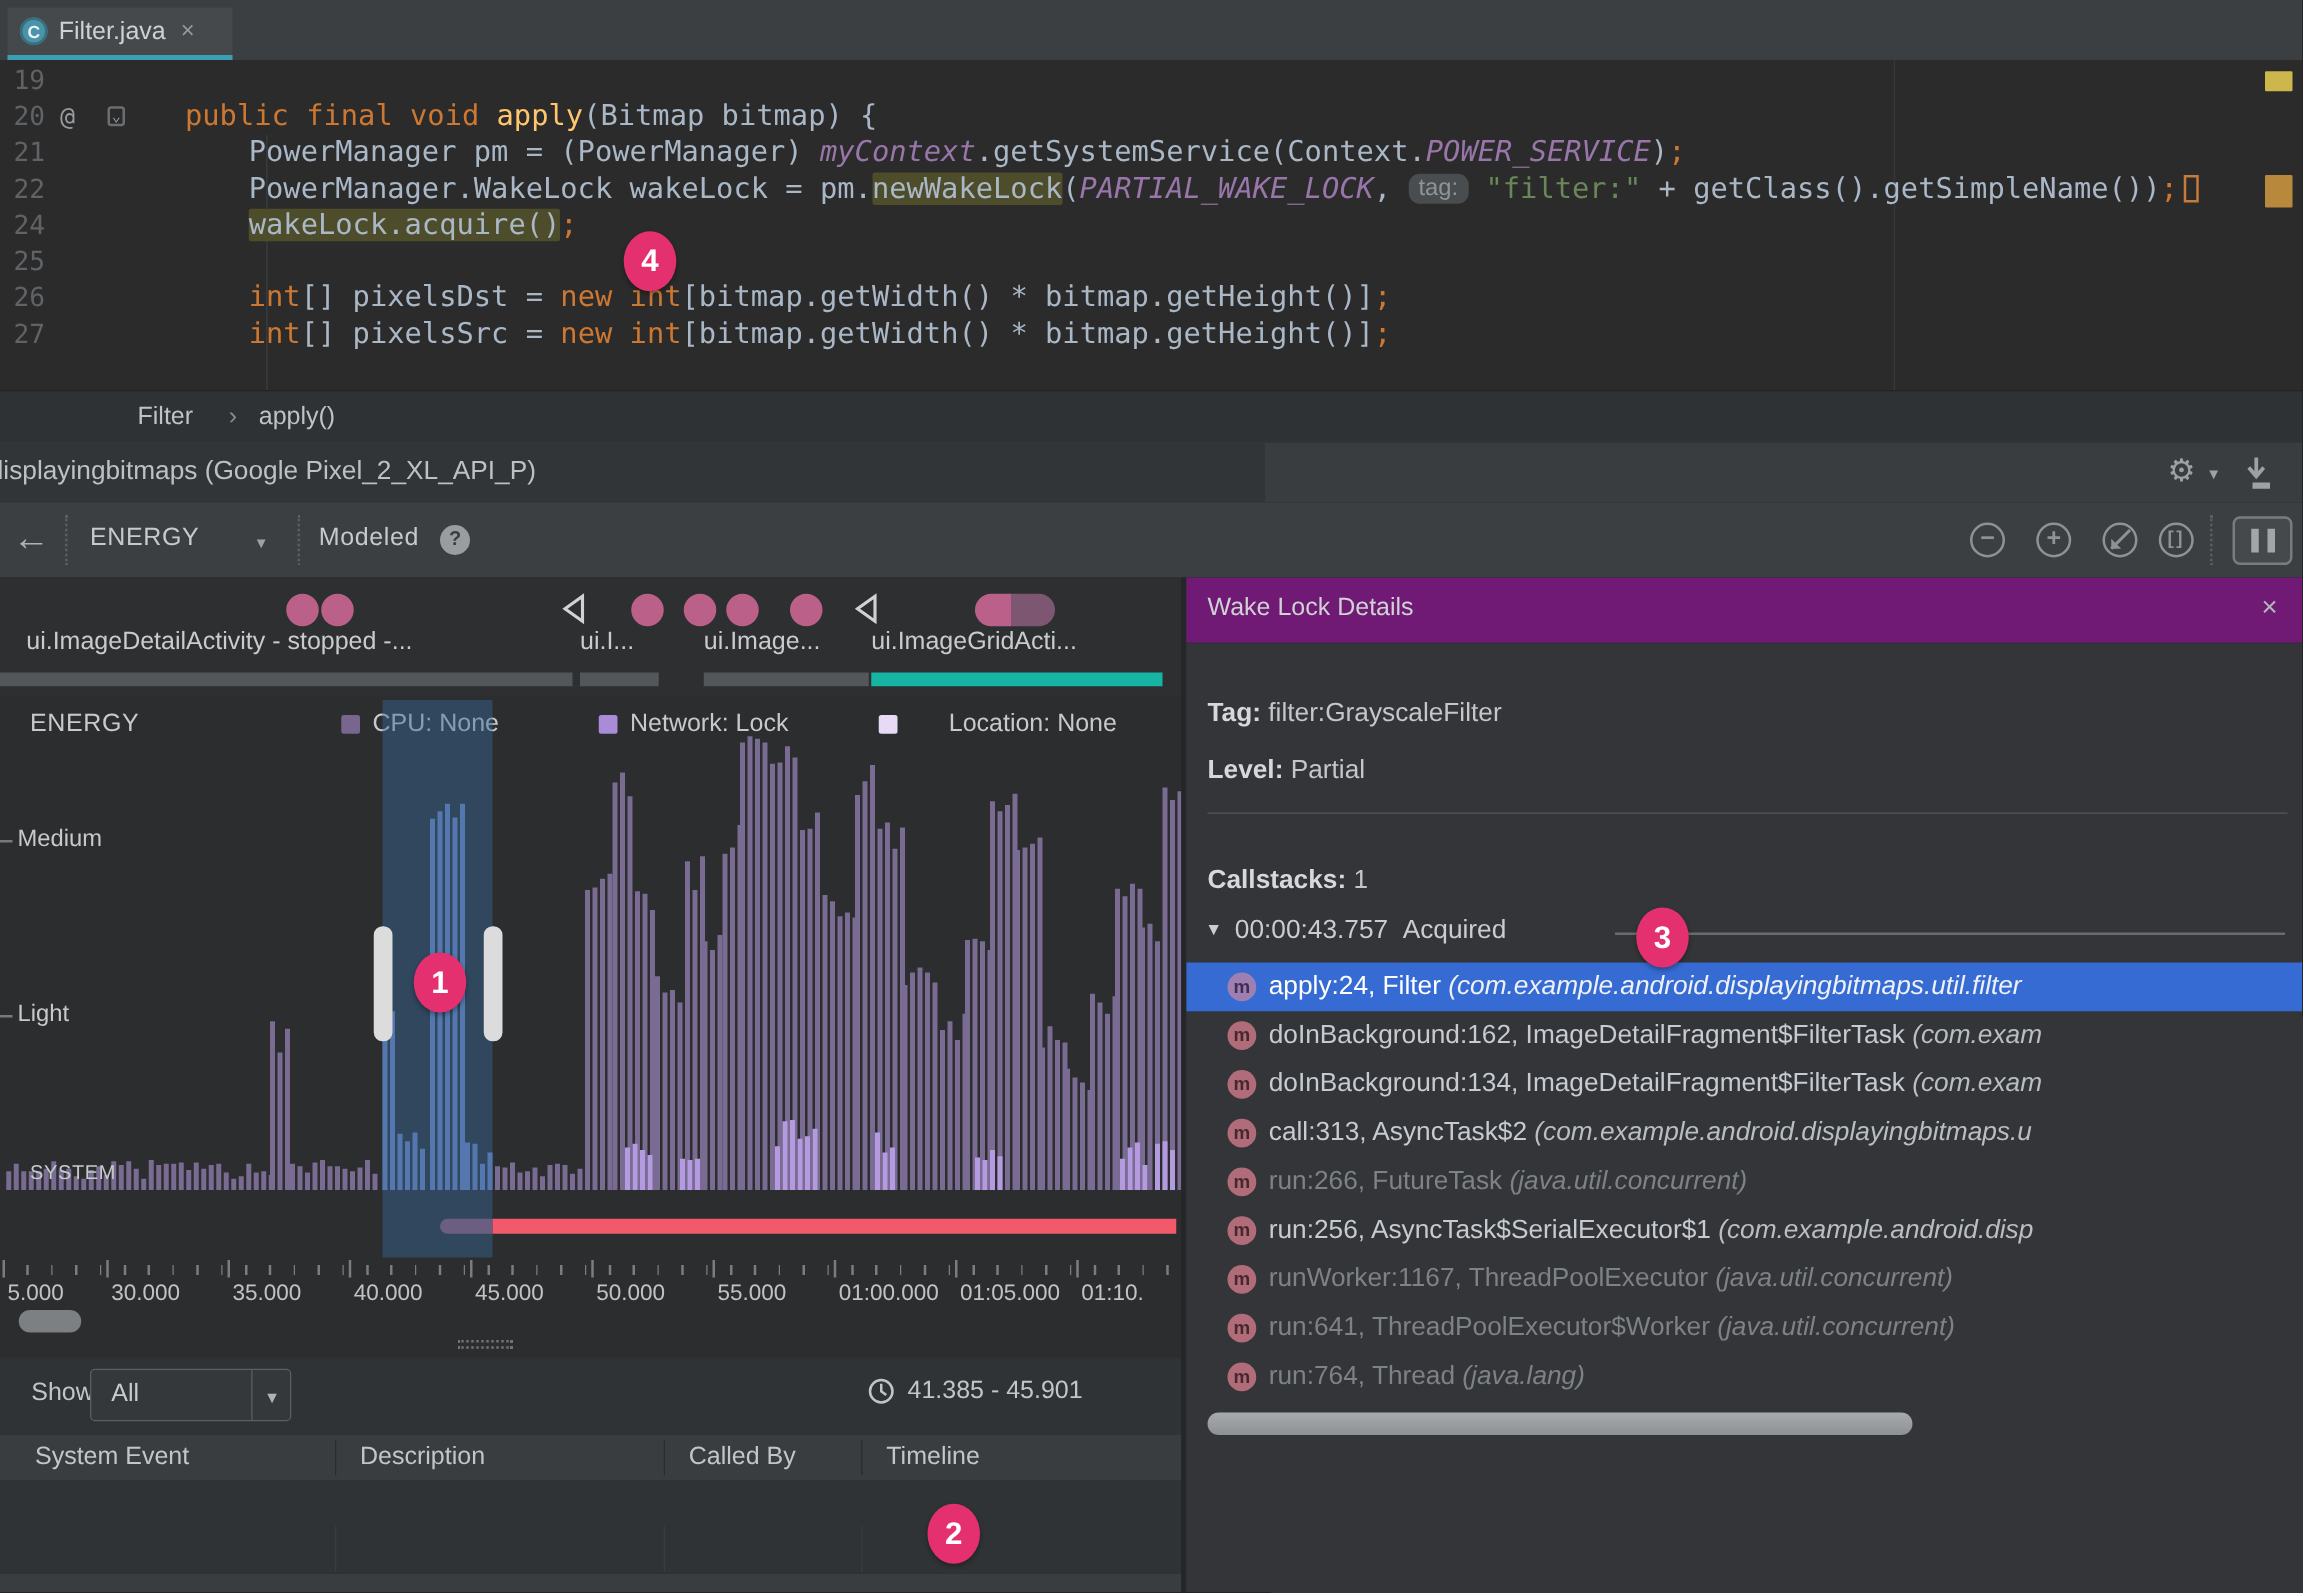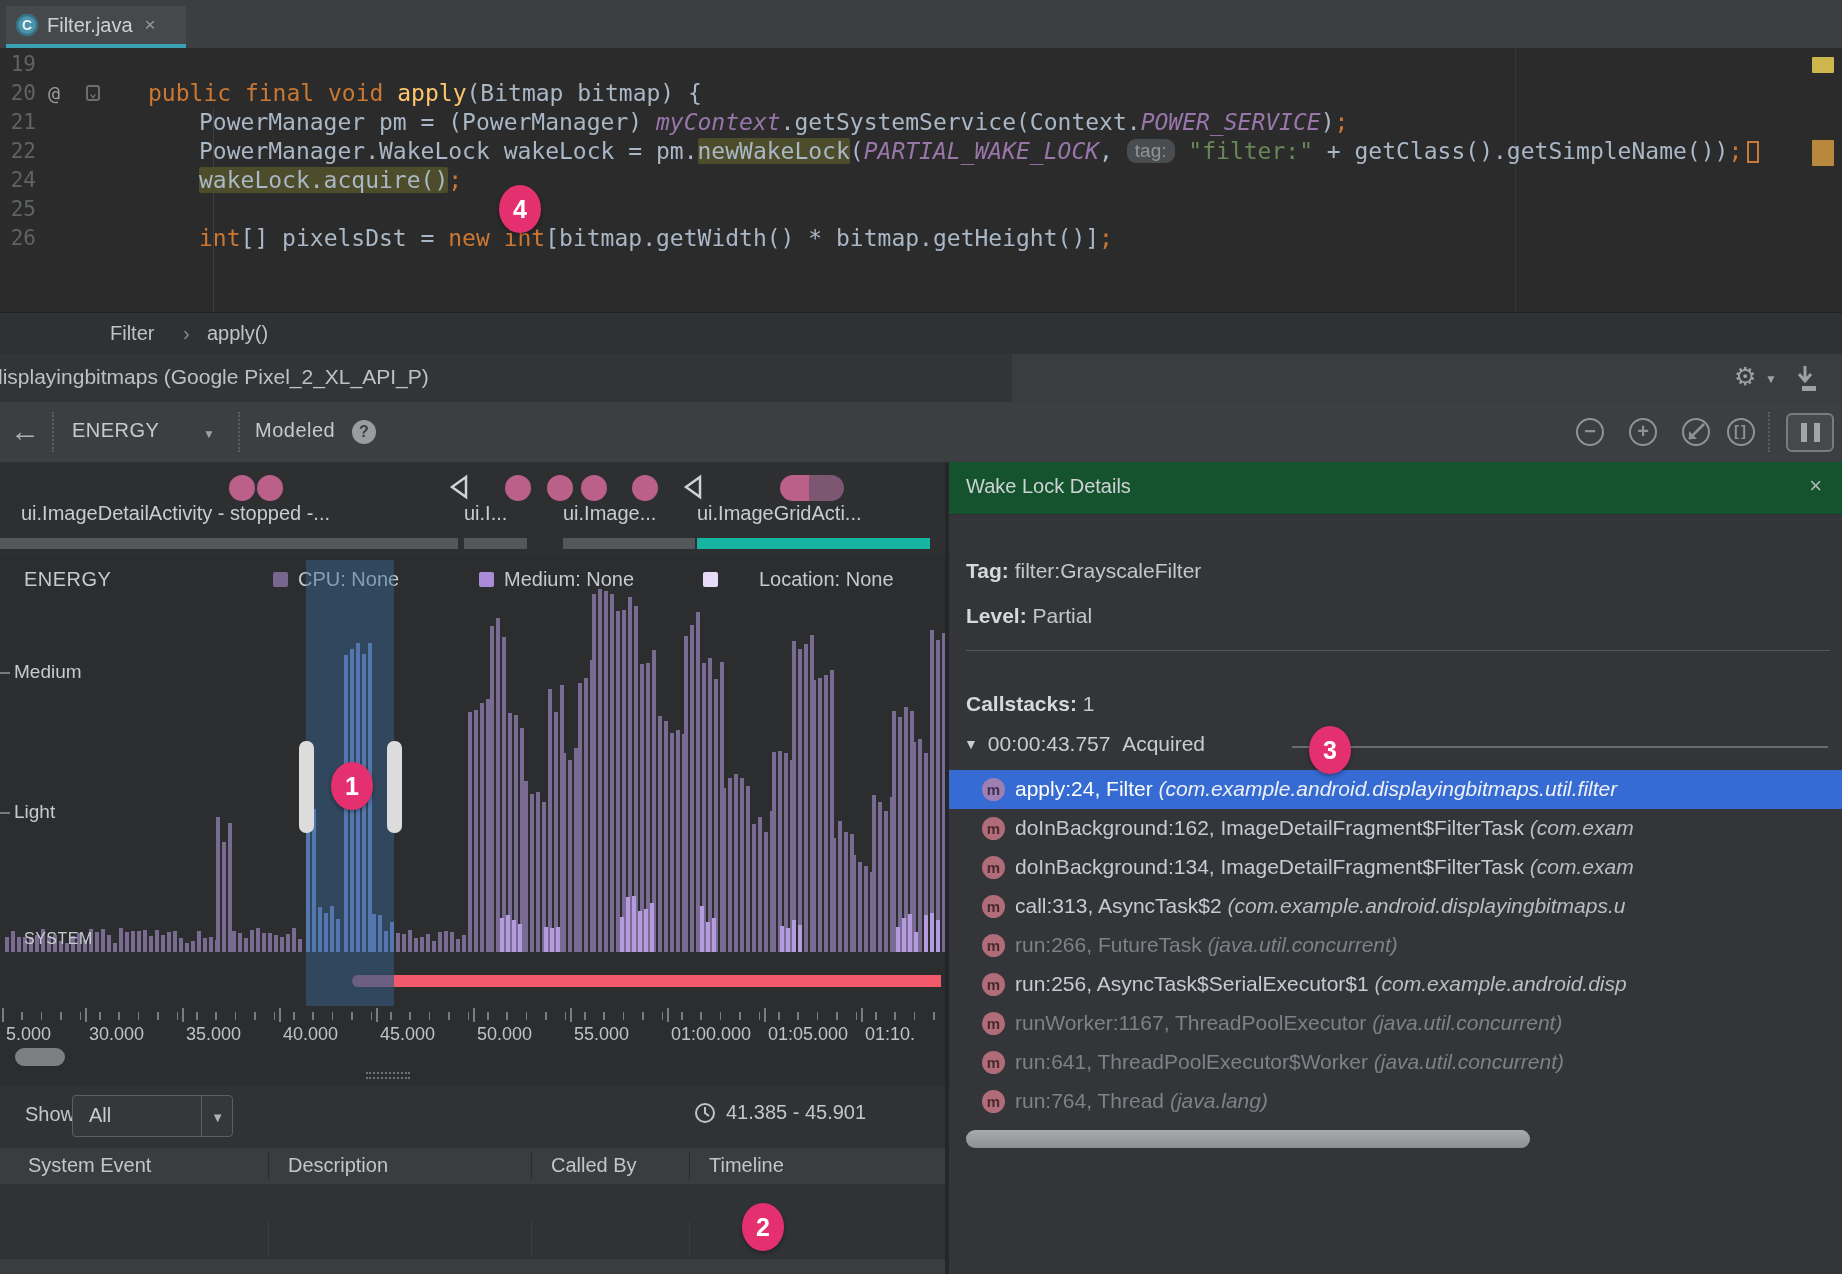--- a/index.html
+++ b/index.html
@@ -106,21 +106,21 @@
   #thead .hcell{position:absolute;top:6px;color:#c2c6c9;font-size:20px;}
   .colsep{position:absolute;width:1px;background:#292b2c;}
   #trow{position:absolute;left:0;top:98px;width:945px;height:37px;background:#366bd3;color:#fff;font-size:20px;}
   #trow .rcell{position:absolute;top:6px;}
   #tlbar{position:absolute;top:1px;height:35px;background:#5c3b45;border-left:4px solid #ef5d72;box-sizing:border-box;}
   #tlbar span{position:absolute;right:5px;top:5px;color:#ccd1d7;font-size:19px;}
   .ecolline{position:absolute;width:1px;background:#3a3d3f;}
   #bstrip{position:absolute;left:0;top:172px;width:945px;height:16px;background:#3a3d40;border-top:1px solid #2c2e30;}
 
   
-  #dtitle{position:absolute;left:0;top:0;width:893px;height:52px;background:#14532d;border-bottom:1px solid #2c2e30;}
+  #dtitle{position:absolute;left:0;top:0;width:893px;height:52px;background:#701a75;border-bottom:1px solid #2c2e30;}
   #dtitle .t{position:absolute;left:17px;top:13px;color:#ced2d5;font-size:20px;}
   #dtitle .x{position:absolute;right:20px;top:11px;color:#b4b8bb;font-size:22px;}
   .drow{position:absolute;left:17px;color:#c3c7ca;font-size:21px;}
   .drow b{color:#d6d9dc;}
   #dhr{position:absolute;left:17px;top:188px;width:864px;height:1px;background:#55585a;}
   #grouphdr{position:absolute;left:15px;top:270px;color:#c9cdd0;font-size:21px;}
   #grouphdr .tri{display:inline-block;margin-right:10px;color:#c9cdd0;font-size:14px;vertical-align:2px;}
   #groupline{position:absolute;left:343px;top:284px;width:536px;height:2px;background:#696c6e;}
   .frame{position:absolute;left:0;width:893px;height:39px;font-size:21px;white-space:nowrap;overflow:hidden;}
   .frame .micon{position:absolute;left:33px;top:8px;width:23px;height:23px;border-radius:50%;background:#b06d79;
@@ -156,20 +156,21 @@
     <div id="margin-guide" class="abs"></div>
     <div id="indent-guide" class="abs"></div>
     <div id="code-lines" style="position:absolute;left:0;top:2px;width:1800px;">
         <div class="code-line"><div class="lnum">19</div><div class="codetxt" style="left: 199px;"></div></div>
         <div class="code-line"><div class="lnum">20</div><div class="gat">@</div><div class="fold">⌄</div><div class="codetxt" style="left: 148px;"><span class="tk-kw">public final void </span><span class="tk-fn">apply</span><span class="tk-pl">(Bitmap bitmap) {</span></div></div>
         <div class="code-line"><div class="lnum">21</div><div class="codetxt" style="left: 199px;"><span class="tk-pl">PowerManager pm = (PowerManager) </span><span class="tk-fld">myContext</span><span class="tk-pl">.getSystemService(Context.</span><span class="tk-cst">POWER_SERVICE</span><span class="tk-pl">)</span><span class="tk-kw">;</span></div></div>
         <div class="code-line"><div class="lnum">22</div><div class="codetxt" style="left: 199px;"><span class="tk-pl">PowerManager.WakeLock wakeLock = pm.</span><span class="tk-pl tk-hl">newWakeLock</span><span class="tk-pl">(</span><span class="tk-cst">PARTIAL_WAKE_LOCK</span><span class="tk-pl">, </span><span class="tk-hint">tag:</span><span class="tk-pl"> </span><span class="tk-str">"filter:"</span><span class="tk-pl"> + getClass().getSimpleName())</span><span class="tk-kw">;</span><span class="tk-box"></span></div></div>
         <div class="code-line"><div class="lnum">24</div><div class="codetxt" style="left: 199px;"><span class="tk-pl tk-hl">wakeLock.acquire()</span><span class="tk-kw">;</span></div></div>
         <div class="code-line"><div class="lnum">25</div><div class="codetxt" style="left: 199px;"></div></div>
         <div class="code-line"><div class="lnum">26</div><div class="codetxt" style="left: 199px;"><span class="tk-kw">int</span><span class="tk-pl">[] pixelsDst = </span><span class="tk-kw">new</span><span class="tk-pl"> </span><span class="tk-kw">int</span><span class="tk-pl">[bitmap.getWidth() * bitmap.getHeight()]</span><span class="tk-kw">;</span></div></div>
+        <div class="code-line"><div class="lnum">27</div><div class="codetxt" style="left: 199px;"><span class="tk-kw">int</span><span class="tk-pl">[] pixelsSrc = </span><span class="tk-kw">new</span><span class="tk-pl"> </span><span class="tk-kw">int</span><span class="tk-pl">[bitmap.getWidth() * bitmap.getHeight()]</span><span class="tk-kw">;</span></div></div>
       </div>
     <div id="stripe">
         <div class="stripe-mark" style="top: 9px; height: 16px; background: rgb(205, 182, 75);"></div>
         <div class="stripe-mark" style="top: 92px; height: 26px; background: rgb(184, 137, 60);"></div>
       </div>
   </div>
 
   <div id="breadcrumb" class="abs">
     <span class="bc" style="left:110px">Filter</span>
     <span class="bc" style="left:183px;color:#8a8d8f">›</span>
@@ -238,21 +239,21 @@
           <div class="aseg" style="left: 563px; width: 132px; background: rgb(84, 87, 90);"></div>
           <div class="aseg" style="left: 697px; width: 233px; background: rgb(22, 181, 163);"></div>
         </div>
 
       <div id="chart" class="abs">
         <div id="energy-label">ENERGY</div>
         <div id="legend">
             <div class="sq" style="left: 273px; background: rgb(121, 102, 143);"></div>
             <div class="lt" style="left: 298px;">CPU: None</div>
             <div class="sq" style="left: 479px; background: rgb(169, 139, 216);"></div>
-            <div class="lt" style="left: 504px;">Medium: None</div>
+            <div class="lt" style="left: 504px;">Network: Lock</div>
             <div class="sq" style="left: 703px; background: rgb(230, 218, 247);"></div>
             <div class="lt" style="left: 728px; margin-left: 31px;">Location: None</div>
           </div>
         <div id="bars">
             <div class="bar" style="left: 5px; width: 4px; top: 381px; height: 15px; background: rgb(122, 107, 146);"></div>
             <div class="bar" style="left: 11px; width: 4px; top: 375px; height: 21px; background: rgb(122, 107, 146);"></div>
             <div class="bar" style="left: 17px; width: 4px; top: 381px; height: 15px; background: rgb(122, 107, 146);"></div>
             <div class="bar" style="left: 23px; width: 4px; top: 381px; height: 15px; background: rgb(122, 107, 146);"></div>
             <div class="bar" style="left: 29px; width: 4px; top: 381px; height: 15px; background: rgb(122, 107, 146);"></div>
             <div class="bar" style="left: 35px; width: 4px; top: 379px; height: 17px; background: rgb(122, 107, 146);"></div>

